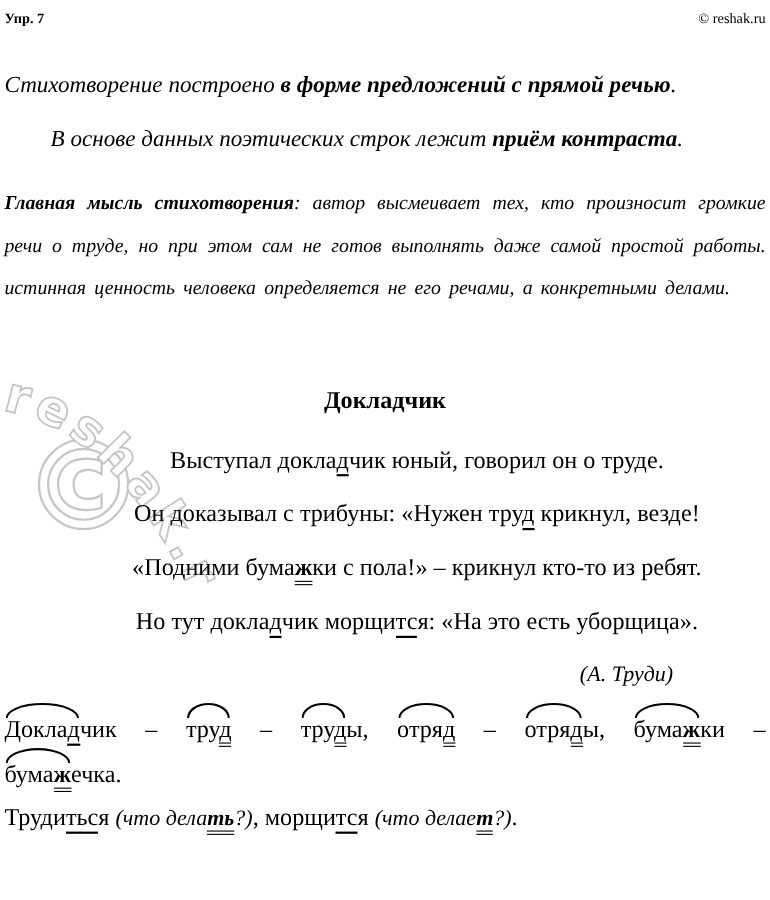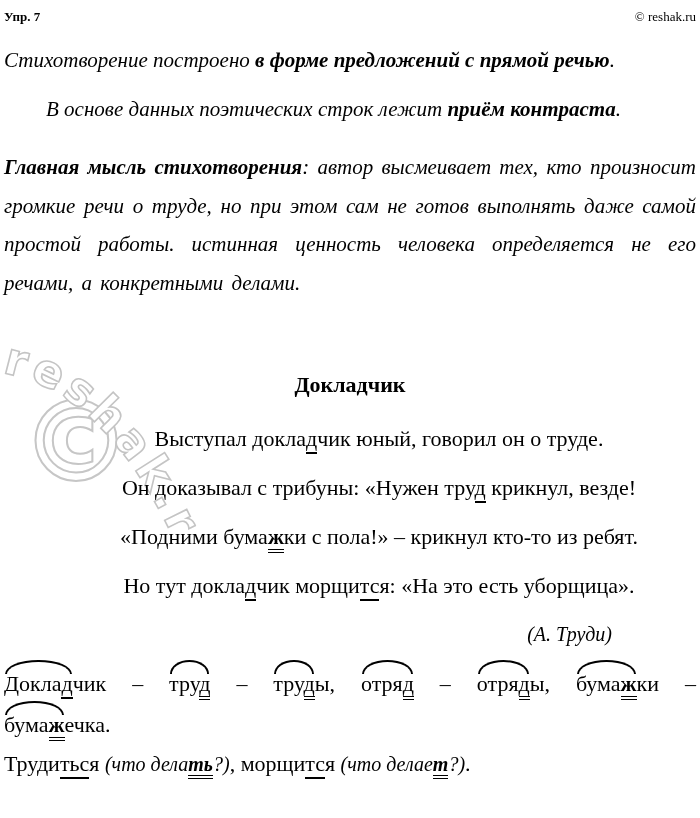--- a/index.html
+++ b/index.html
@@ -2,25 +2,25 @@
 <html><head>
 <meta charset="utf-8">
 <style>
   html,body{margin:0;padding:0;background:#fff;}
   body{width:700px;height:818px;font-family:"Liberation Serif",serif;color:#000;}
   .page{position:relative;width:700px;height:818px;box-sizing:border-box;padding:6px 4px 0 4px;overflow:hidden;background:#fff;}
   .content{position:relative;z-index:1;}
   .hdr{display:flex;justify-content:space-between;align-items:flex-end;font-size:13px;line-height:22px;}
   .hdr .ex{font-weight:bold;}
   .intro{font-size:21px;margin:0;line-height:24px;}
-  #intro1{margin-top:20px;}
+  #intro1{margin-top:37px;}
   #intro2{margin-top:25px;margin-left:42px;}
   .it{font-style:italic;}
   .bd{font-weight:bold;}
-  .para{font-size:21px;margin:27px 0 0 0;text-align:justify;line-height:38.5px;word-spacing:3px;}
+  .para{font-size:18px;margin:27px 0 0 0;text-align:justify;line-height:38.5px;word-spacing:3px;}
   .poem-title{font-size:22px;font-weight:bold;text-align:center;margin:70px 0 0 0;line-height:26px;}
   .poem{margin-top:28px;padding-left:58px;font-size:22px;}
   .poem-line{margin-bottom:23px;line-height:26px;text-align:center;}
   .author{text-align:right;padding-right:84px;font-size:20px;font-style:italic;margin-top:8px;line-height:24px;}
   .morph{font-size:22px;line-height:26px;}
   .pairs{display:flex;justify-content:space-between;padding-top:15px;margin-top:10px;}
   .wrapline{padding-top:14px;margin-top:1px;}
   .verbs{margin-top:12px;font-size:22px;line-height:28px;}
   .verbs .it{font-size:20px;}
   .m-u{border-bottom:2px solid #000;padding-bottom:1px;}

